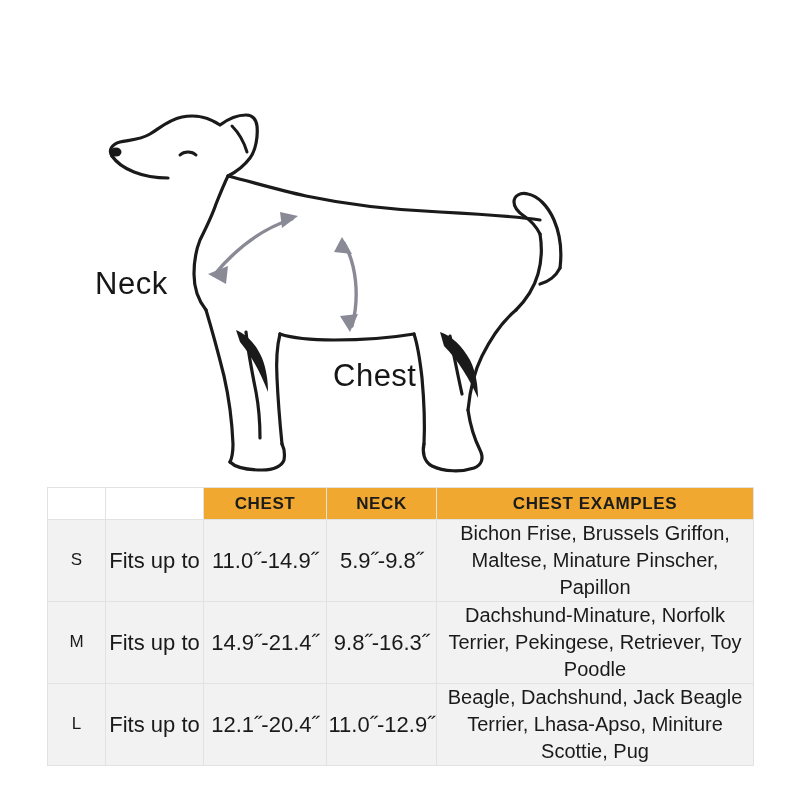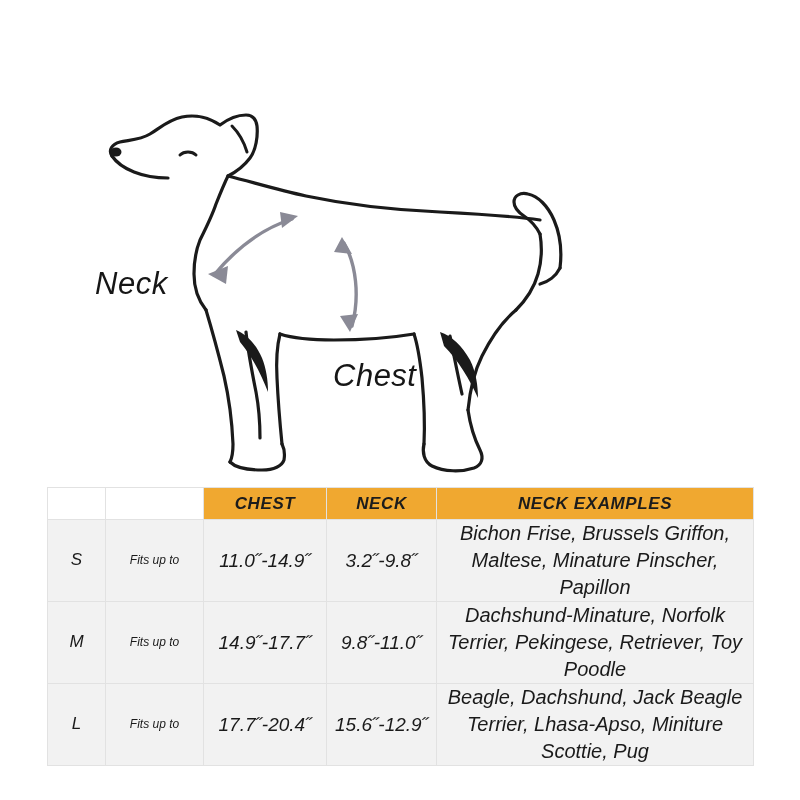--- a/index.html
+++ b/index.html
@@ -12,21 +12,20 @@
     height: 800px;
     font-family: "Liberation Sans", sans-serif;
     color: #1a1a1a;
     position: relative;
     overflow: hidden;
   }
   #page {
     position: relative;
     width: 800px;
     height: 800px;
-    font-style: italic;
   }
 
   
   #illustration {
     position: absolute;
     left: 0;
     top: 0;
     width: 800px;
     height: 490px;
   }
@@ -71,31 +70,31 @@
     height: 31px;
     text-align: center;
     border-color: #f0a830;
   }
   thead th.blank-head {
     background: #ffffff;
     border: none;
   }
   tbody td {
     background: #f2f2f2;
-    font-size: 19px;
+    font-size: 22px;
     text-align: center;
     color: #1a1a1a;
     height: 47px;
     line-height: 1.35;
   }
   tbody td.size-cell {
     font-size: 17px;
   }
   tbody td.fits-cell {
-    font-size: 12px;
+    font-size: 22px;
   }
   tbody td.breed-cell {
     font-size: 20px;
     padding: 3px 8px;
   }
 </style>
 </head>
 <body>
 
 <div id="page">
@@ -187,41 +186,41 @@
       <col class="c-chest">
       <col class="c-neck">
       <col class="c-breed">
     </colgroup>
     <thead>
       <tr>
         <th class="blank-head"></th>
         <th class="blank-head"></th>
         <th>CHEST</th>
         <th>NECK</th>
-        <th>NECK EXAMPLES</th>
+        <th>CHEST EXAMPLES</th>
       </tr>
     </thead>
     <tbody>
       <tr>
         <td class="size-cell">S</td>
         <td class="fits-cell">Fits up to</td>
         <td>11.0˝-14.9˝</td>
-        <td>3.2˝-9.8˝</td>
+        <td>5.9˝-9.8˝</td>
         <td class="breed-cell">Bichon Frise, Brussels Griffon, Maltese, Minature Pinscher, Papillon</td>
       </tr>
       <tr>
         <td class="size-cell">M</td>
         <td class="fits-cell">Fits up to</td>
-        <td>14.9˝-17.7˝</td>
-        <td>9.8˝-11.0˝</td>
+        <td>14.9˝-21.4˝</td>
+        <td>9.8˝-16.3˝</td>
         <td class="breed-cell">Dachshund-Minature, Norfolk Terrier, Pekingese, Retriever, Toy Poodle</td>
       </tr>
       <tr>
         <td class="size-cell">L</td>
         <td class="fits-cell">Fits up to</td>
-        <td>17.7˝-20.4˝</td>
-        <td>15.6˝-12.9˝</td>
+        <td>12.1˝-20.4˝</td>
+        <td>11.0˝-12.9˝</td>
         <td class="breed-cell">Beagle, Dachshund, Jack Beagle Terrier, Lhasa-Apso, Miniture Scottie, Pug</td>
       </tr>
     </tbody>
   </table>
 
 </div>
 
 </body></html>

